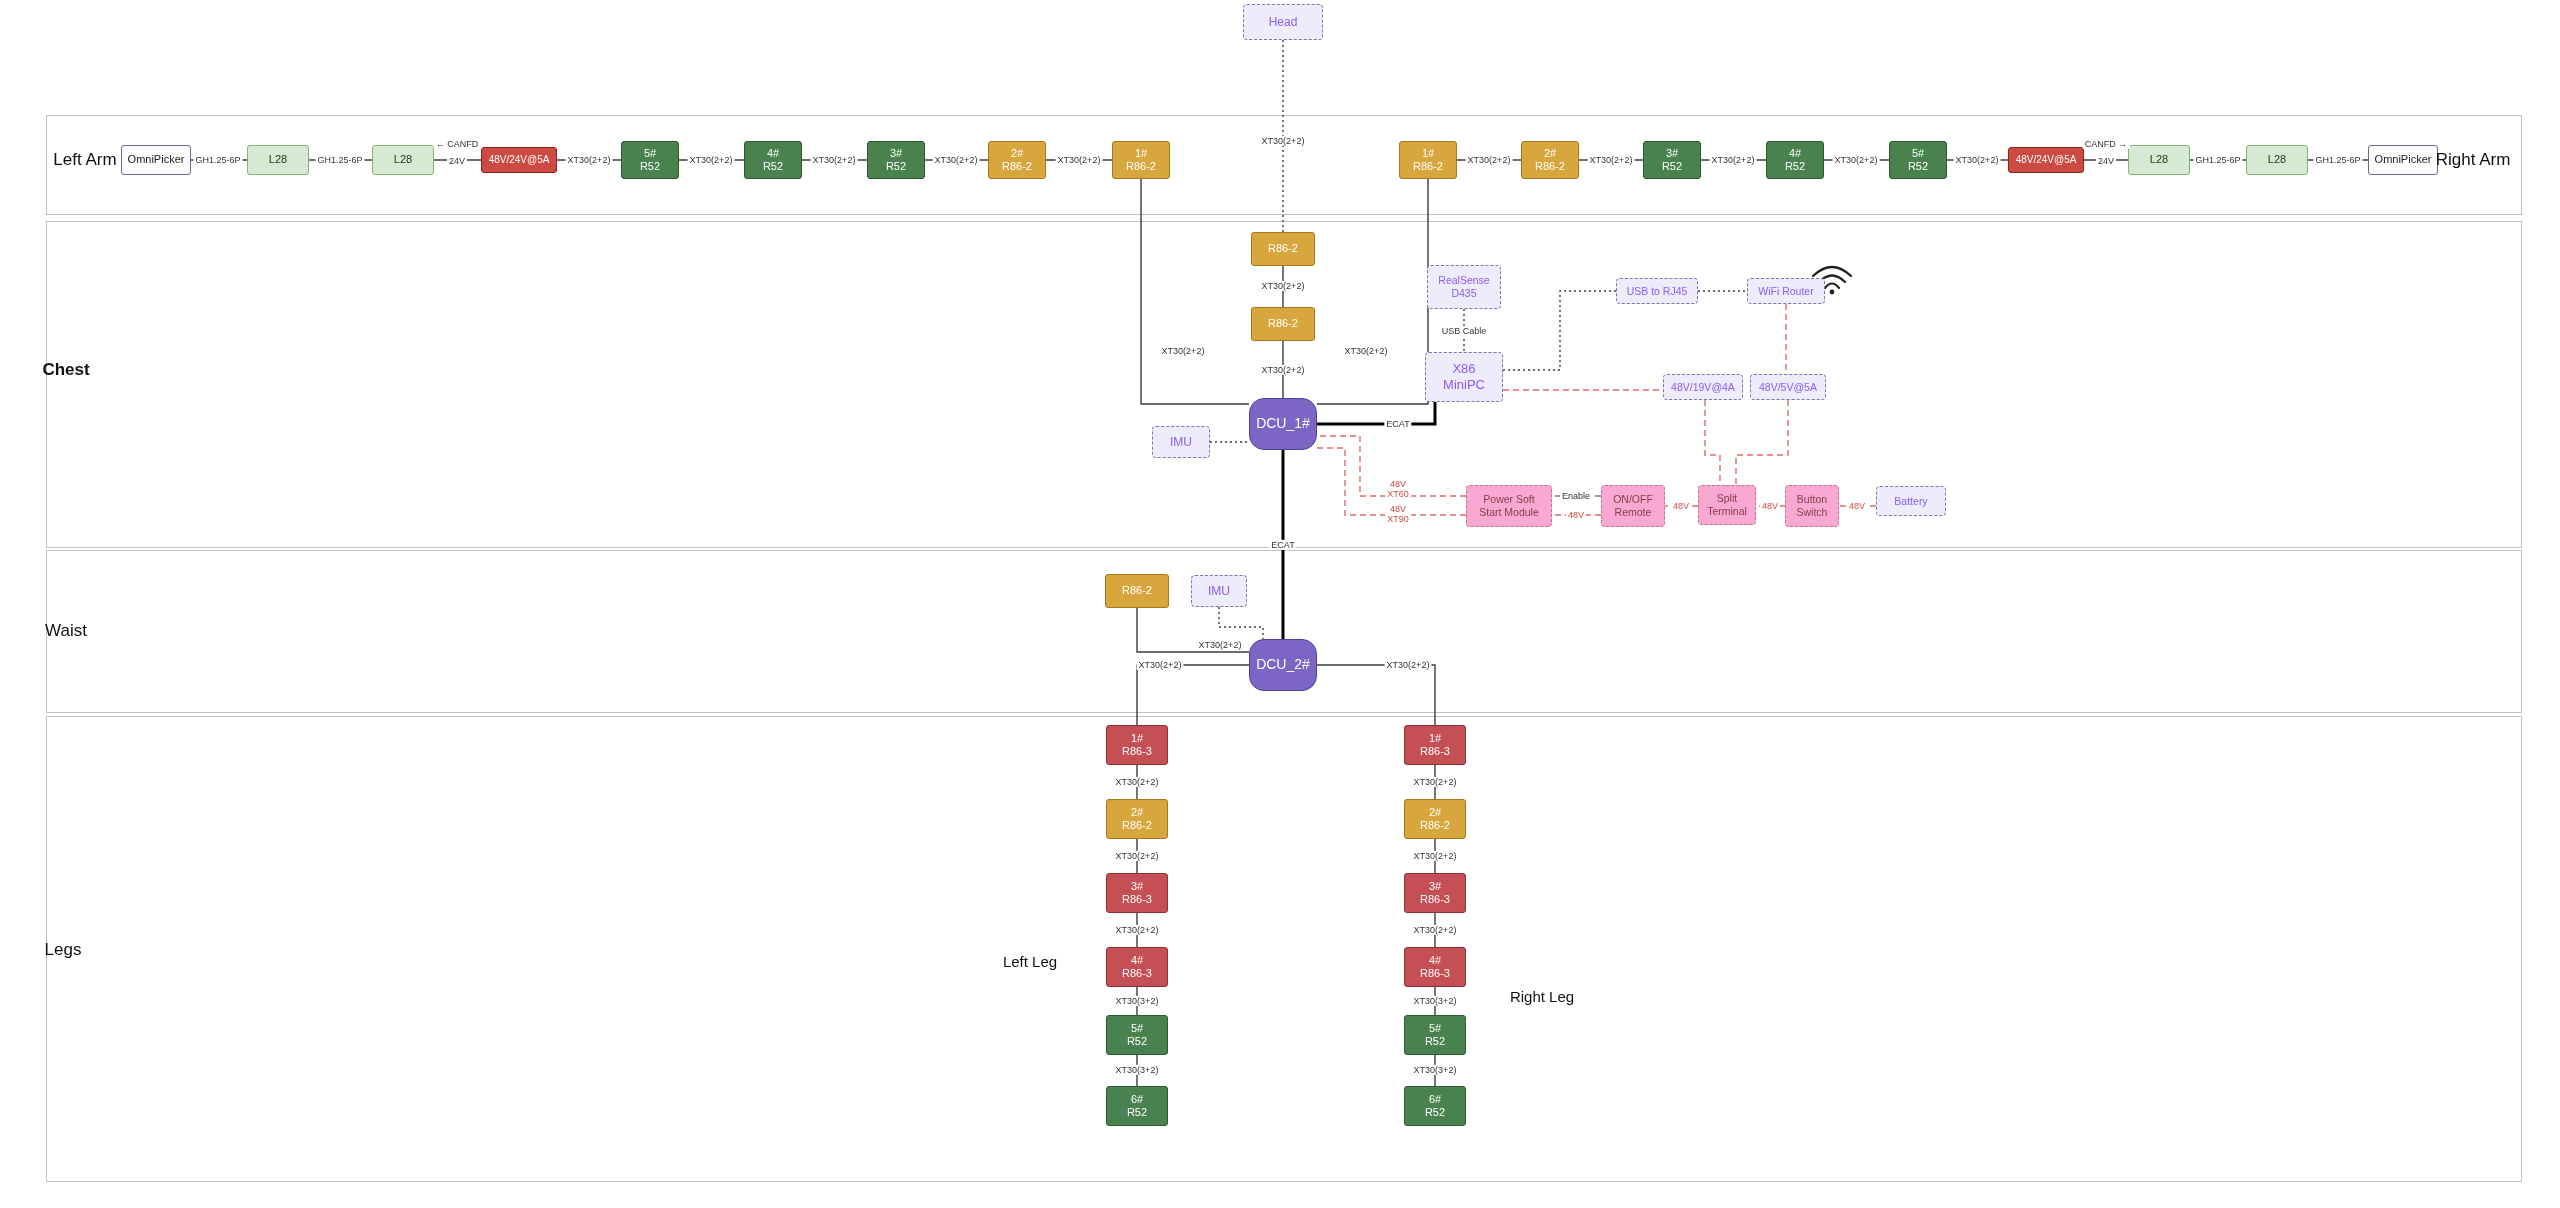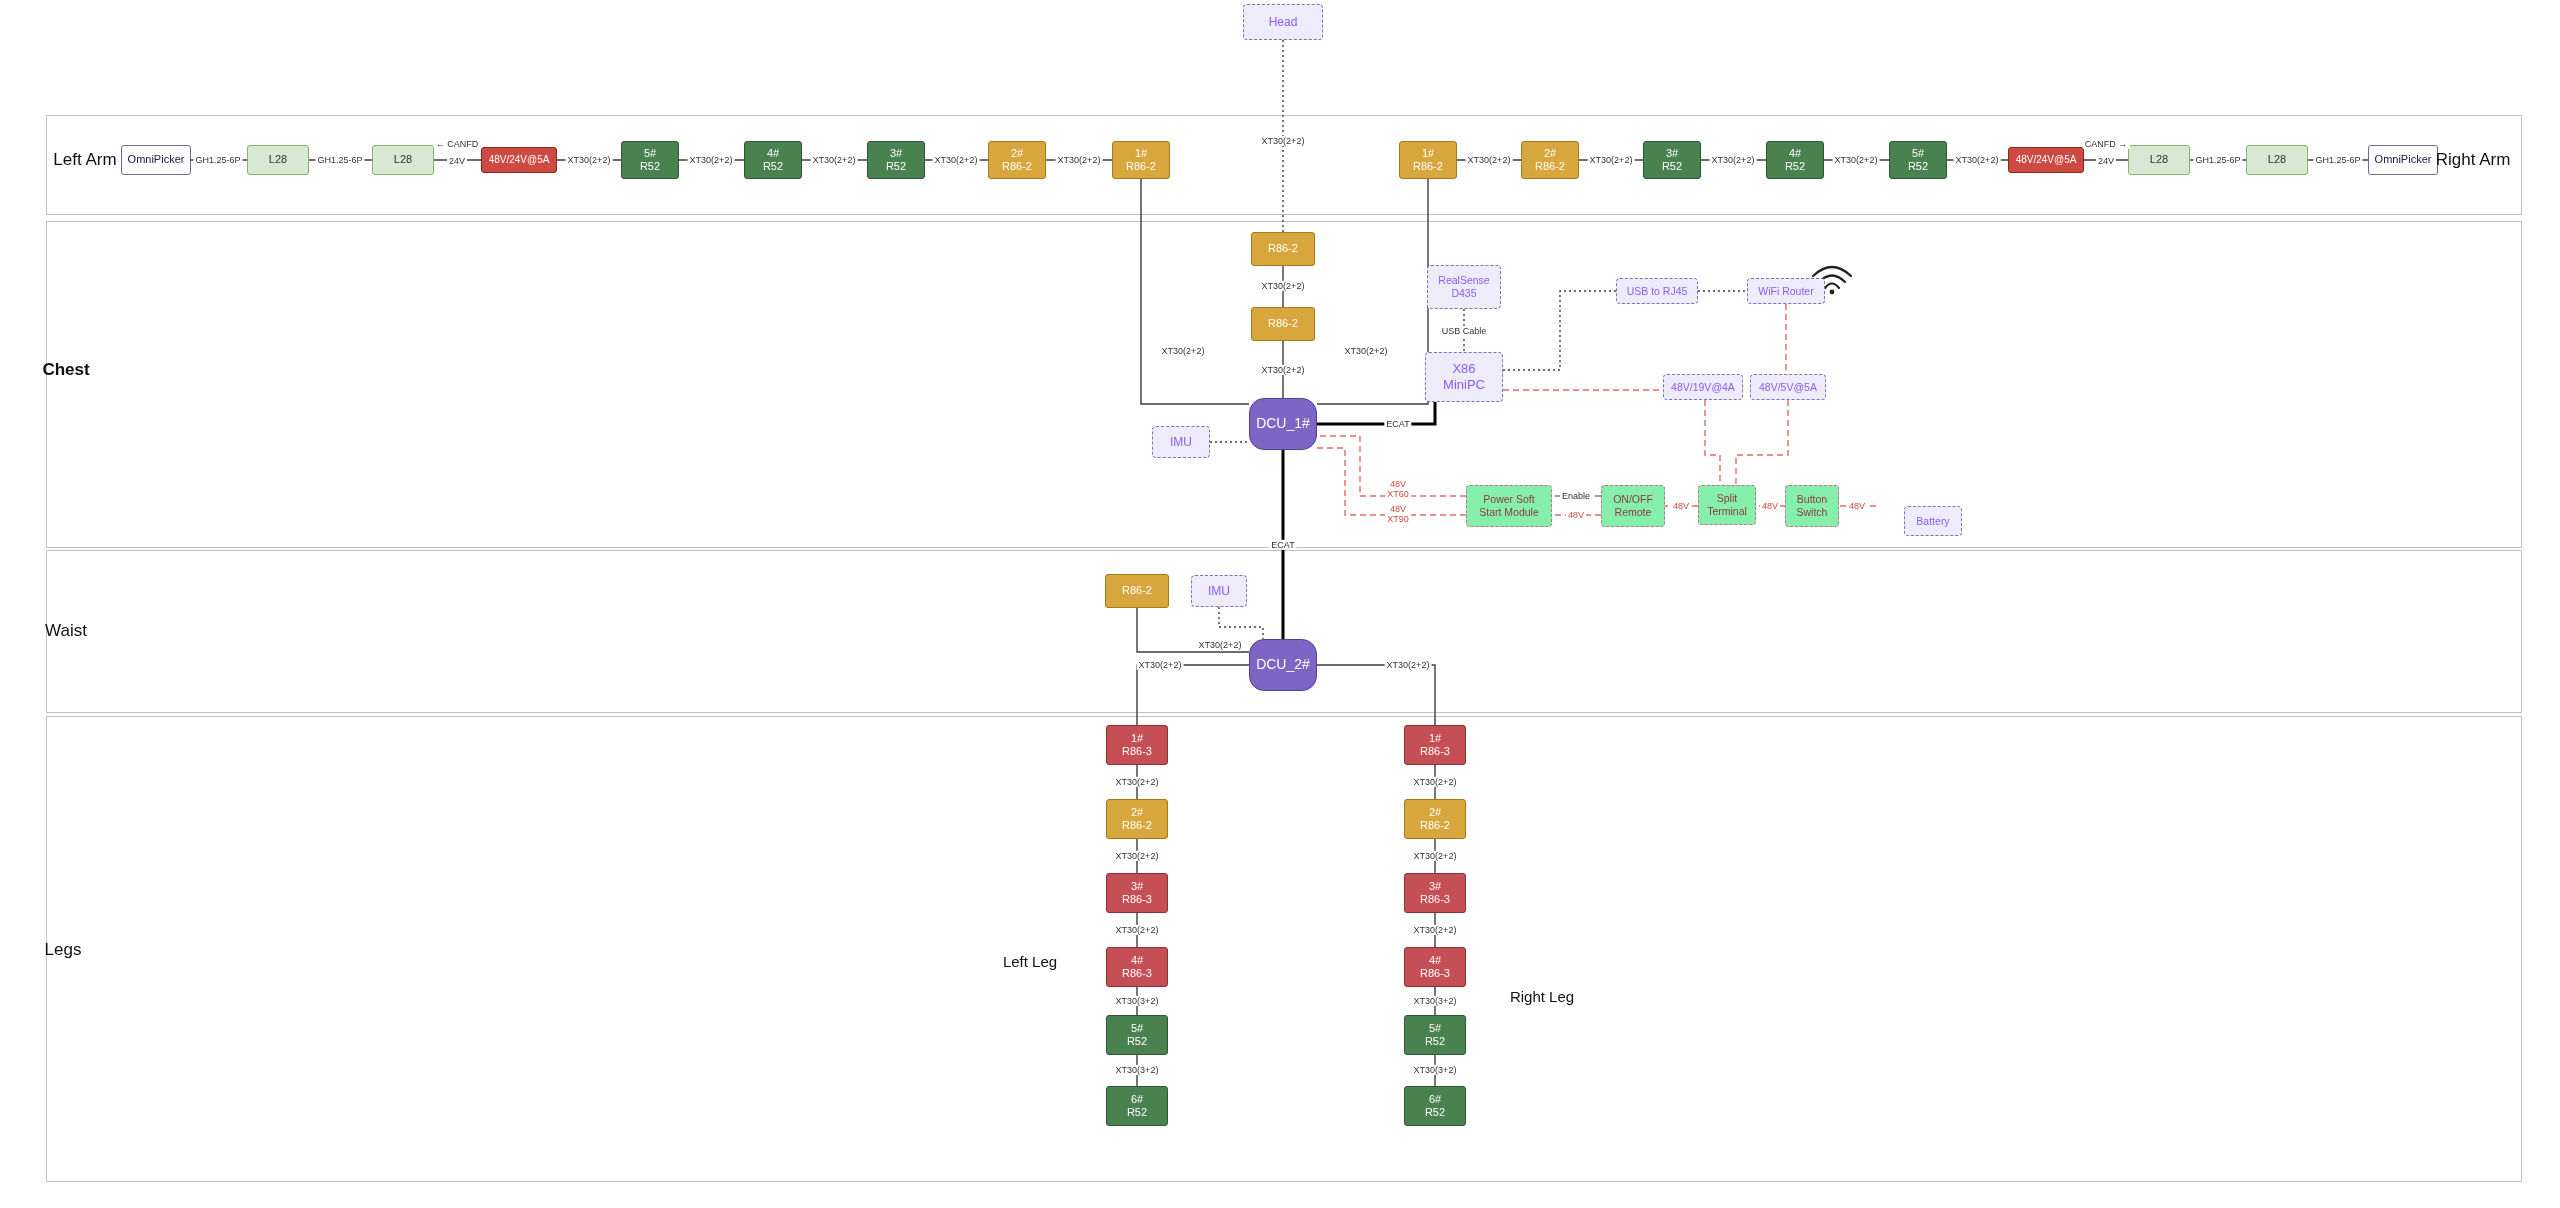--- a/index.html
+++ b/index.html
@@ -22,21 +22,21 @@
     border-radius:3px;font-size:11px;
   }
   .plain{background:#fdfdff;border:1px solid #6a6a8e;color:#222;}
   .lgreen{background:var(--light_green);border:1px solid #85b36a;color:#1d3a1d;}
   .redp{background:var(--red_power);border:1px solid #8e241f;color:#fff;}
   .green{background:var(--green);border:1px solid #2e5a34;color:#fff;}
   .gold{background:var(--gold);border:1px solid #a3791c;color:#fff;}
   .redm{background:var(--red_motor);border:1px solid #8c3136;color:#fff;}
   .purple{background:var(--purple);border:1px solid #53409b;color:#fff;border-radius:15px;}
   .lav{background:var(--lavender);border:1.4px dashed #7d74b5;color:#8b5cf6;border-radius:4px;}
-  .lavr{background:#86efac;border:1.4px dashed #c4747d;color:#8c3b44;border-radius:4px;}
+  .lavr{background:#f9a8d4;border:1.4px dashed #c4747d;color:#8c3b44;border-radius:4px;}
   .lbl{
     position:absolute;transform:translate(-50%,-50%);white-space:pre-line;
     text-align:center;line-height:1.15;
   }
   .wl{font-size:9px;color:#333;background:#fff;padding:0 2px;}
   .dk{font-size:9px;color:#333;background:#fff;padding:0 2px;}
   .rl{font-size:9px;color:#cf4a3f;background:#fff;padding:0 2px;}
   .sec{font-size:17px;color:#111;}
   .leg{font-size:15px;color:#111;}
 </style>
@@ -152,21 +152,21 @@
     <div class="node lav" style="left: 1663px; top: 374px; width: 80px; height: 26px; font-size: 10.5px;">48V/19V@4A</div>
     <div class="node lav" style="left: 1750px; top: 374px; width: 76px; height: 26px; font-size: 10.5px;">48V/5V@5A</div>
     <div class="node lavr" style="left: 1466px; top: 485px; width: 86px; height: 42px; font-size: 10.5px;">Power Soft
 Start Module</div>
     <div class="node lavr" style="left: 1601px; top: 485px; width: 64px; height: 42px; font-size: 10.5px;">ON/OFF
 Remote</div>
     <div class="node lavr" style="left: 1698px; top: 485px; width: 58px; height: 40px; font-size: 10.5px;">Split
 Terminal</div>
     <div class="node lavr" style="left: 1785px; top: 485px; width: 54px; height: 42px; font-size: 10.5px;">Button
 Switch</div>
-    <div class="node lav" style="left: 1876px; top: 506px; width: 58px; height: 30px; font-size: 10.5px; margin-left: 28px;">Battery</div>
+    <div class="node lav" style="left: 1876px; top: 486px; width: 70px; height: 30px; font-size: 10.5px;">Battery</div>
     <div class="node gold" style="left: 1105px; top: 574px; width: 64px; height: 34px;">R86-2</div>
     <div class="node lav" style="left: 1191px; top: 575px; width: 56px; height: 32px; font-size: 12px;">IMU</div>
     <div class="node purple" style="left: 1249px; top: 639px; width: 68px; height: 52px; font-size: 14px;">DCU_2#</div>
     <div class="node redm" style="left: 1106px; top: 725px; width: 62px; height: 40px;">1#
 R86-3</div>
     <div class="node gold" style="left: 1106px; top: 799px; width: 62px; height: 40px;">2#
 R86-2</div>
     <div class="node redm" style="left: 1106px; top: 873px; width: 62px; height: 40px;">3#
 R86-3</div>
     <div class="node redm" style="left: 1106px; top: 947px; width: 62px; height: 40px;">4#

